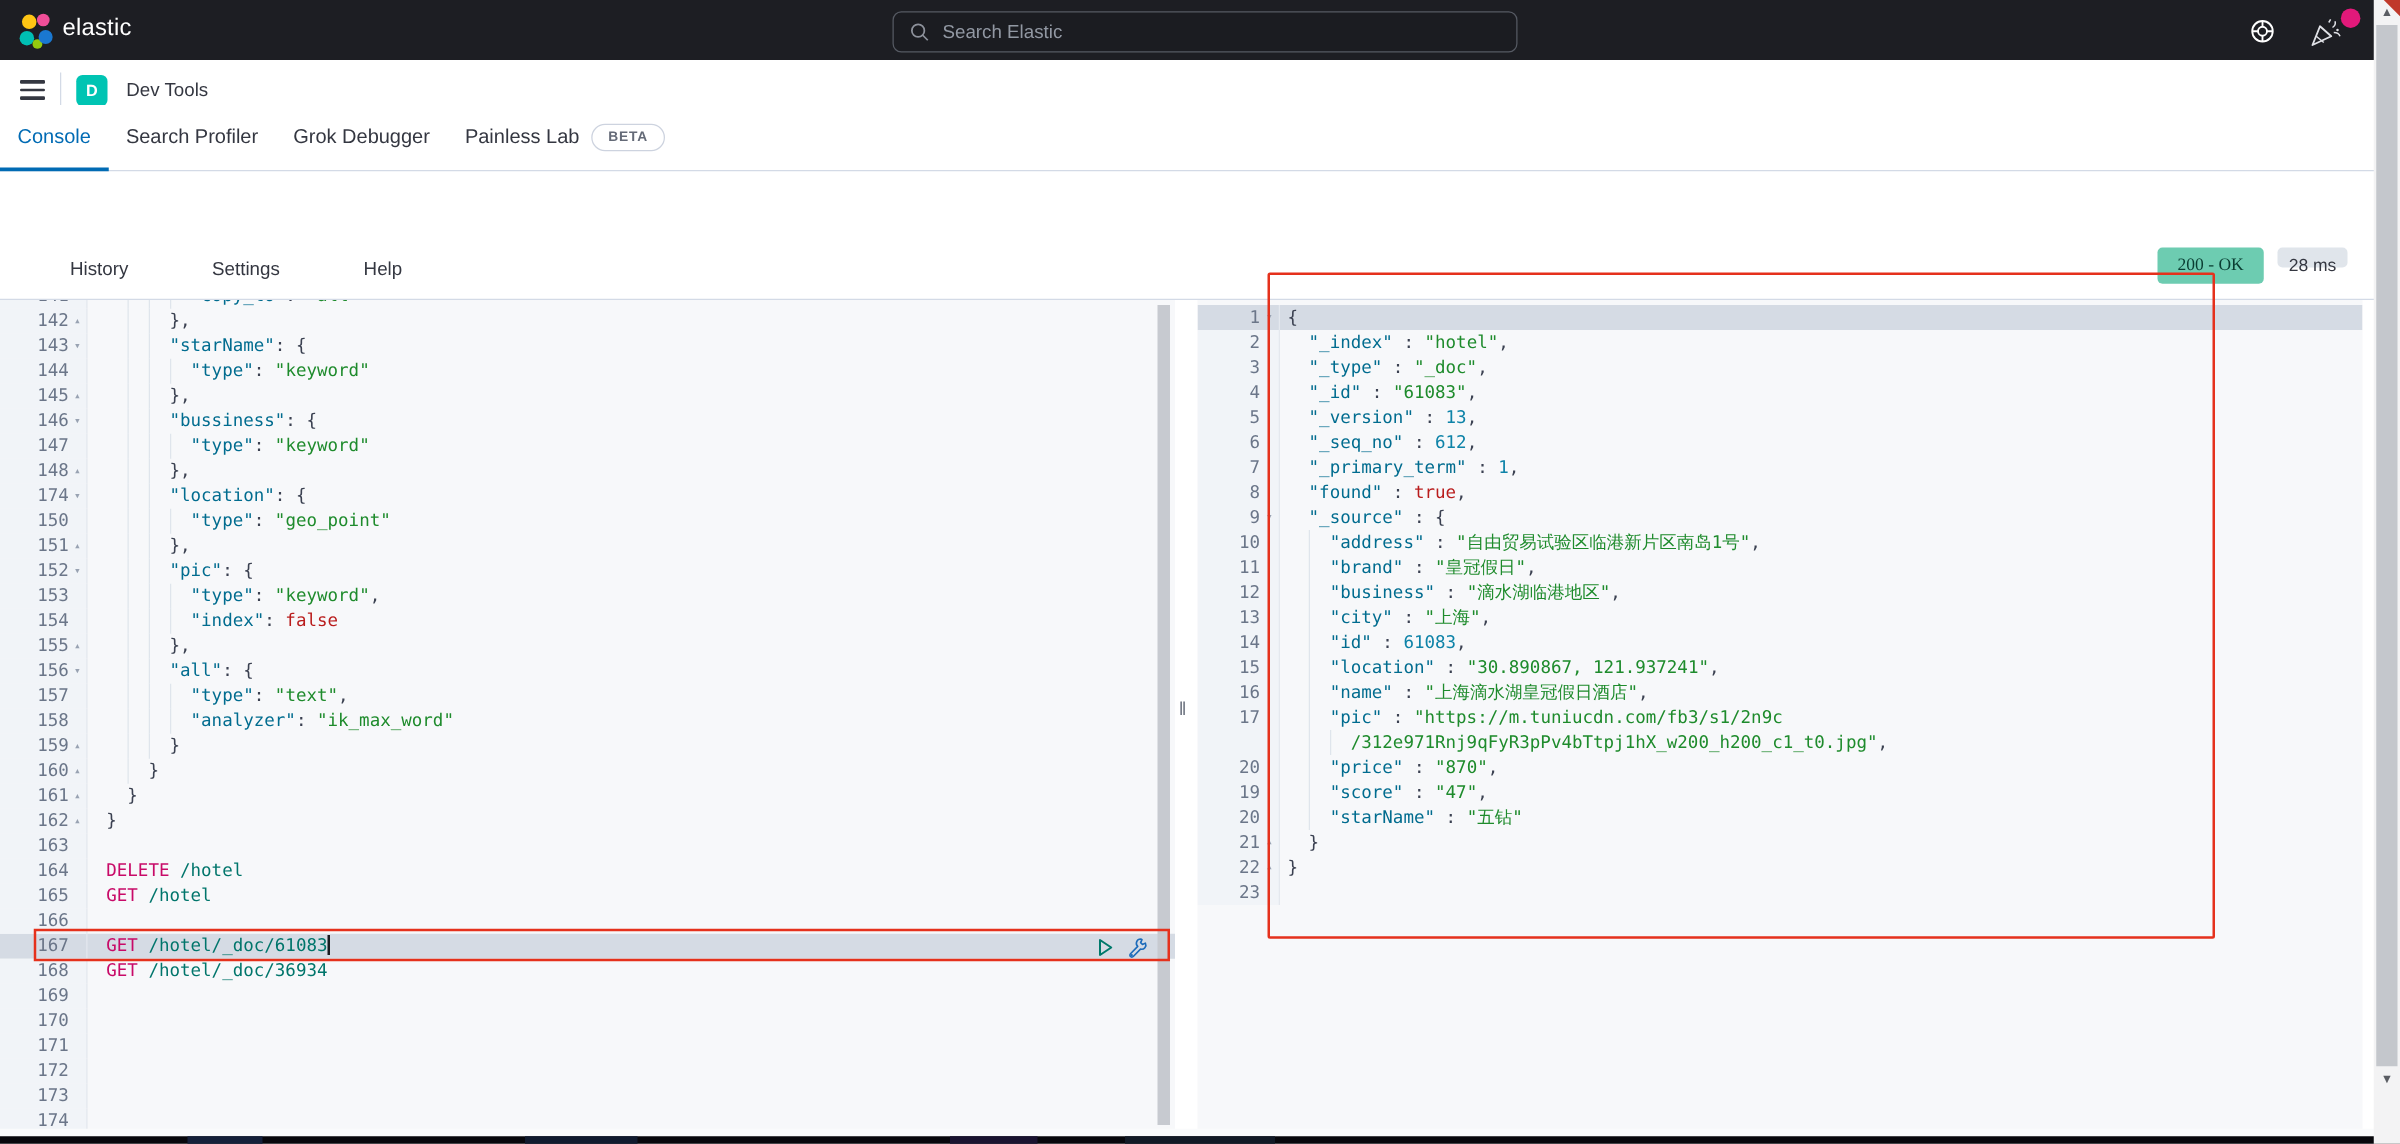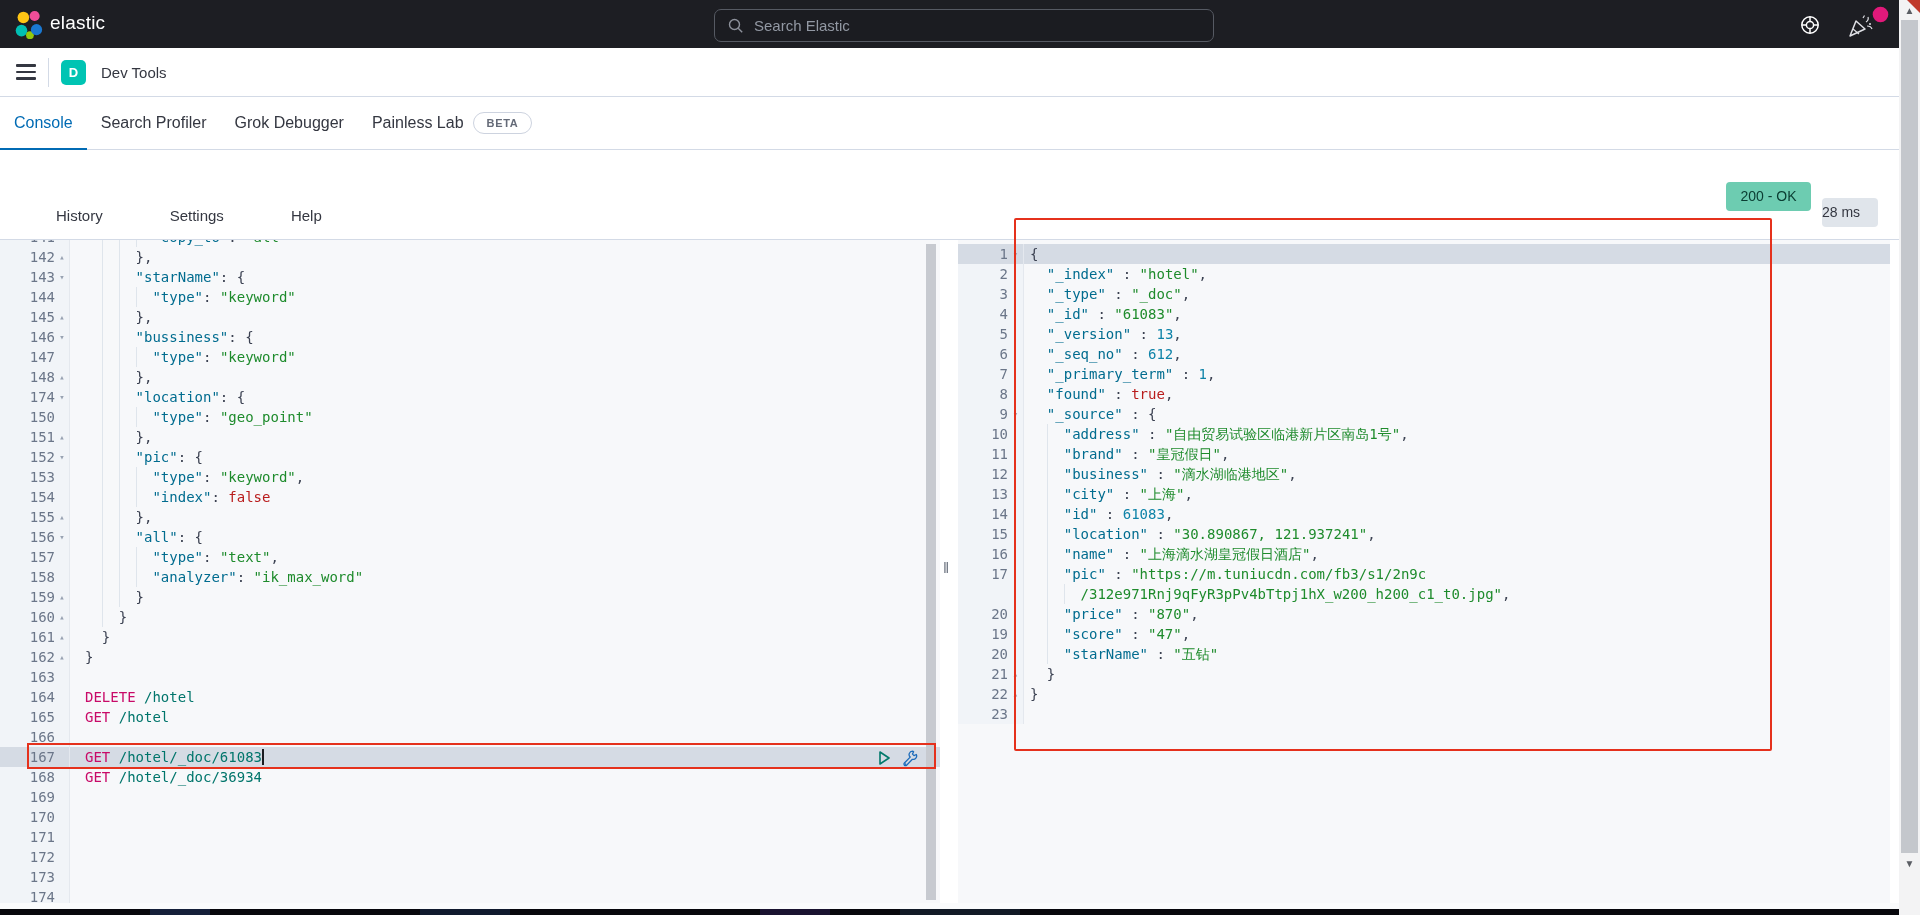--- a/index.html
+++ b/index.html
@@ -22,38 +22,38 @@
   #navbar { position:absolute; left:0; top:48px; width:1920px; height:49px; background:#fff;
     border-bottom:1px solid #d3dae6; }
   #burger { position:absolute; left:16px; top:16px; width:20px; height:16px; cursor:pointer; }
   #burger i { display:block; height:2.5px; background:#343741; margin-bottom:4px; border-radius:1px; }
   #nav-divider { position:absolute; left:48px; top:10px; width:1px; height:29px; background:#d3dae6; }
   #appbadge { position:absolute; left:61px; top:12px; width:25px; height:25px; border-radius:5px;
     background:#00c4b3; color:#fff; font-weight:bold; font-size:13px; text-align:center; line-height:25px; }
   #crumb { position:absolute; left:101px; top:16px; font-size:15px; color:#343741; }
 
   
-  #tabbar { position:absolute; left:0; top:97px; width:1920px; height:53px; background:#fff;
-    border-bottom:1px solid #d3dae6; display:flex; align-items:center; padding-left:14px; }
+  #tabbar { position:absolute; left:0; top:84px; width:1920px; height:53px; background:#fff;
+    border-bottom:1px solid #d3dae6; display:flex; align-items:flex-end; padding-left:14px; }
   .tab { position:relative; font-size:16px; color:#343741; margin-right:28px; height:53px;
     display:flex; align-items:center; cursor:pointer; }
   .tab.active { color:#016bb4; }
   .tab.active::after { content:""; position:absolute; left:-14px; right:-14px; bottom:-1px;
     height:3px; background:#016bb4; }
   .beta-pill { margin-left:9px; border:1px solid #cdd3df; border-radius:13px; padding:4px 13px;
     font-size:11px; font-weight:bold; letter-spacing:.7px; color:#646a77; background:#fff; }
 
   
   #consolebar { position:absolute; left:0; top:150px; width:1920px; height:89px; background:#fff; }
   .menu-item { font-size:15px; color:#343741; margin-right:27px; cursor:pointer;margin-left:40px; }
   #menuwrap { position:absolute; left:16px; top:57px; display:flex; }
-  #status-badge { position:absolute; left:1726px; top:32px; width:85px; height:29px; background:#6dccb1;
-    border-radius:4px; color:#0a3d32; font-size:14px; text-align:center; line-height:29px; }
-  #time-badge { position:absolute; left:1822px; top:48px; width:56px; height:29px; background:#e0e5eb;
-    border-radius:4px; color:#343741; font-size:14px; line-height:29px; }
+  #status-badge { position:absolute; left:1726px; top:48px; width:85px; height:29px; background:#6dccb1;
+    border-radius:4px; color:#0a3d32; font-size:14px; text-align:center; line-height:29px;font-family:Liberation Serif, serif; }
+  #time-badge { position:absolute; left:1822px; top:48px; width:56px; height:16px; background:#e0e5eb;
+    border-radius:4px; color:#343741; font-size:14px; text-align:center; line-height:29px; }
 
   
   #workspace { position:absolute; left:0; top:239px; width:1920px; height:664px; background:#fff;
     border-top:1px solid #d3dae6; }
   .editor { position:absolute; top:0; height:664px; background:#f7f8fa; overflow:hidden;
     font-family:"DejaVu Sans Mono", monospace; font-size:14px; line-height:20px; }
   #left-editor  { left:0; width:940px; }
   #right-editor { left:958px; width:932px; }
   #left-rows  { position:absolute; left:0; top:-13px; width:100%; }
   #right-rows { position:absolute; left:0; top:4px;  width:100%; }

